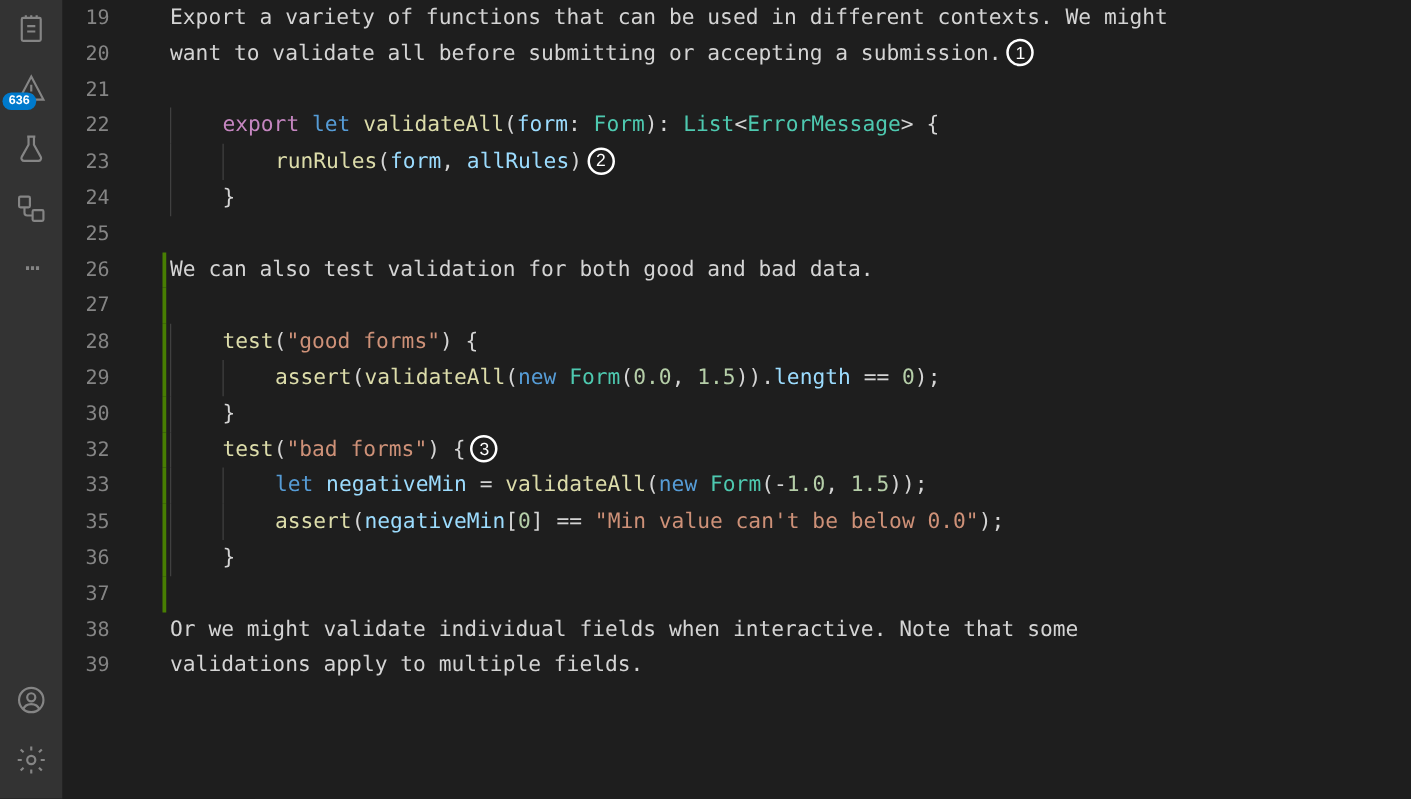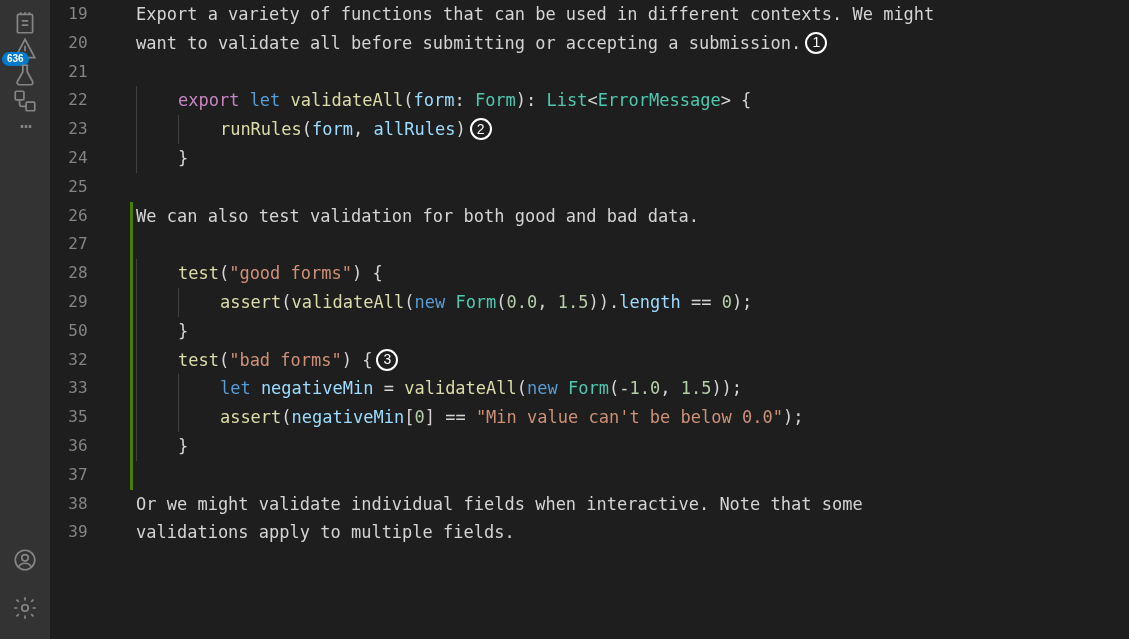--- a/index.html
+++ b/index.html
@@ -34,21 +34,21 @@
   .app { display:flex; height:100vh; }
   
   .activity-bar {
     width:50px;
     background:var(--sidebar-bg);
     display:flex;
     flex-direction:column;
     align-items:center;
     padding-top:10px;
   }
-  .activity-top { flex:1; display:flex; flex-direction:column; align-items:center; }
+  .activity-top { flex:1; display:flex; flex-direction:column; align-items:center; gap:22px; }
   .activity-bottom { display:flex; flex-direction:column; align-items:center; gap:22px; padding-bottom:18px;}
   .icon { width:26px; height:26px; color:#858585; position:relative; cursor:pointer; }
   .icon svg { width:100%; height:100%; stroke:currentColor; fill:none; stroke-width:1.6; }
   .badge {
     position:absolute;
     bottom:-4px; left:-10px;
     background:var(--badge);
     color:#fff;
     font-size:10px;
     line-height:14px;
@@ -252,21 +252,21 @@
           <div class="num">28</div>
           <div class="git-bar mod"></div>
           <div class="code"><span class="indent-guide">    </span><span class="fn">test</span><span class="pt">(</span><span class="str">"good forms"</span><span class="pt">)</span><span class="pt"> {</span></div>
         </div>
         <div class="line">
           <div class="num">29</div>
           <div class="git-bar mod"></div>
           <div class="code"><span class="indent-guide">    </span><span class="indent-guide">    </span><span class="fn">assert</span><span class="pt">(</span><span class="fn">validateAll</span><span class="pt">(</span><span class="kw2">new</span><span> </span><span class="ty">Form</span><span class="pt">(</span><span class="num-lit">0.0</span><span class="pt">, </span><span class="num-lit">1.5</span><span class="pt">))</span><span class="pt">.</span><span class="vr">length</span><span class="pt"> == </span><span class="num-lit">0</span><span class="pt">);</span></div>
         </div>
         <div class="line">
-          <div class="num">50</div>
+          <div class="num">30</div>
           <div class="git-bar mod"></div>
           <div class="code"><span class="indent-guide">    </span><span class="pt">}</span></div>
         </div>
         <div class="line">
           <div class="num">32</div>
           <div class="git-bar mod"></div>
           <div class="code"><span class="indent-guide">    </span><span class="fn">test</span><span class="pt">(</span><span class="str">"bad forms"</span><span class="pt">)</span><span class="pt"> {</span><span class="annot">3</span></div>
         </div>
         <div class="line">
           <div class="num">33</div>

